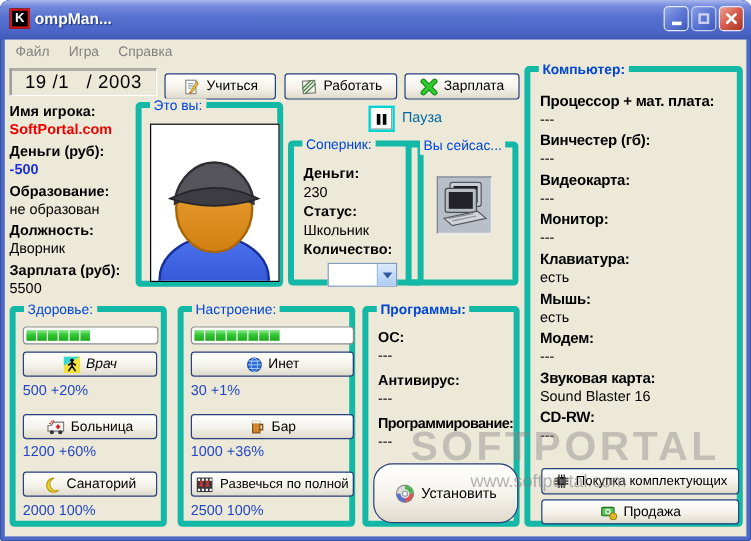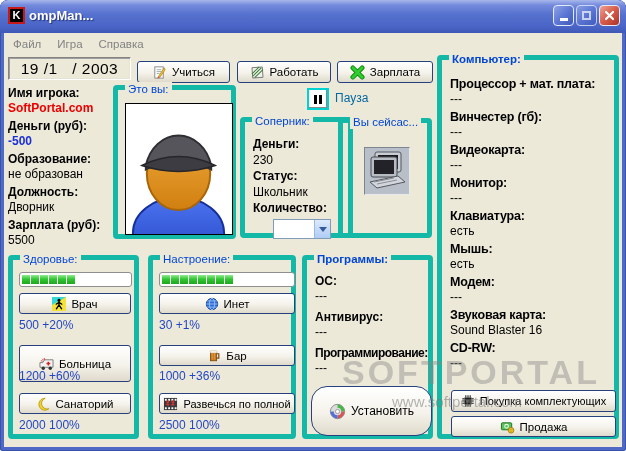--- a/index.html
+++ b/index.html
@@ -225,31 +225,31 @@
     <div class="gb" style="left:4px;top:222px;width:131px;height:184px;">
       <span class="gb-cap">Здоровье:</span>
       <div class="pbar-track" style="left:6px;top:12px;width:113px;height:15px;">
           <span class="seg"></span>
           <span class="seg"></span>
           <span class="seg"></span>
           <span class="seg"></span>
           <span class="seg"></span>
           <span class="seg"></span>
         </div>
-      <div class="xpbtn" style="left:6px;top:33px;width:112px;height:21px;">
+      <div class="xpbtn" style="left:6px;top:33px;width:112px;height:21px;font-style:italic;">
         <svg width="14" height="14" viewBox="0 0 16 16">
           <rect x="0" y="0" width="16" height="16" fill="#F2E23A"></rect>
           <path d="M0 0 H16 L0 9 Z" fill="#35D8D8"></path>
           <circle cx="8" cy="3.6" r="1.7" fill="#000"></circle>
           <path d="M8 5 L8 9 M8 6 L4.8 8.2 M8 6 L11.2 8.2 M8 9 L5 13.5 M8 9 L11 13.5" stroke="#000" stroke-width="1.5" stroke-linecap="round"></path>
         </svg>
         <span>Врач</span>
       </div>
       <div class="cost" style="left:6px;top:58px;">500 +20%</div>
-      <div class="xpbtn" style="left:6px;top:85px;width:112px;height:37px;text-align:center;">
+      <div class="xpbtn" style="left:6px;top:85px;width:112px;height:21px;text-align:center;">
         <svg width="15" height="14" viewBox="0 0 16 15">
           <path d="M1 6 h3 l2 -3 h9 v8 h-14 Z" fill="#F4F4F4" stroke="#777"></path>
           <path d="M10 5 v4 M8 7 h4" stroke="#D42020" stroke-width="1.6"></path>
           <circle cx="4.5" cy="12" r="1.8" fill="#333"></circle>
             <circle cx="12" cy="12" r="1.8" fill="#333"></circle>
           <path d="M3.5 2 L5 3.5 M5.5 1 L6 3 M2 4 L4 4.5" stroke="#E03030" stroke-width="1"></path>
         </svg>
         <span>Больница</span>
       </div>
       <div class="cost" style="left:6px;top:109px;">1200 +60%</div>

